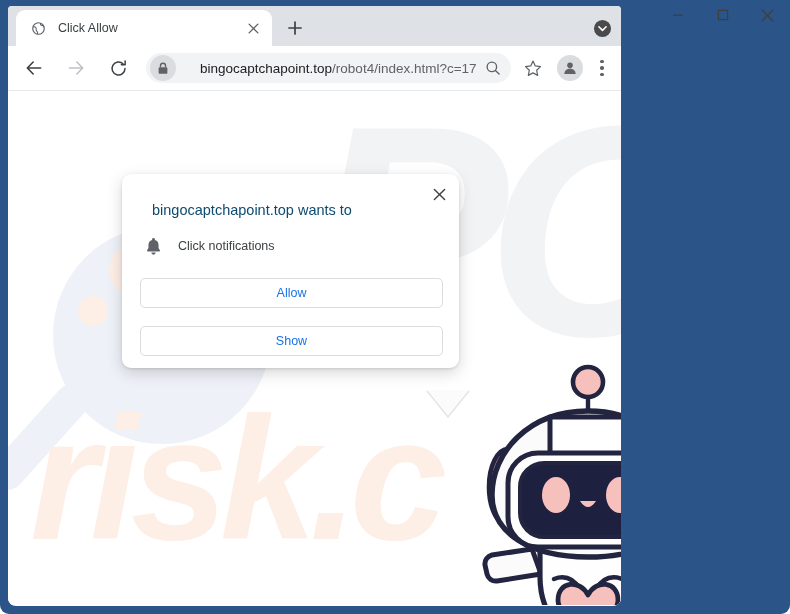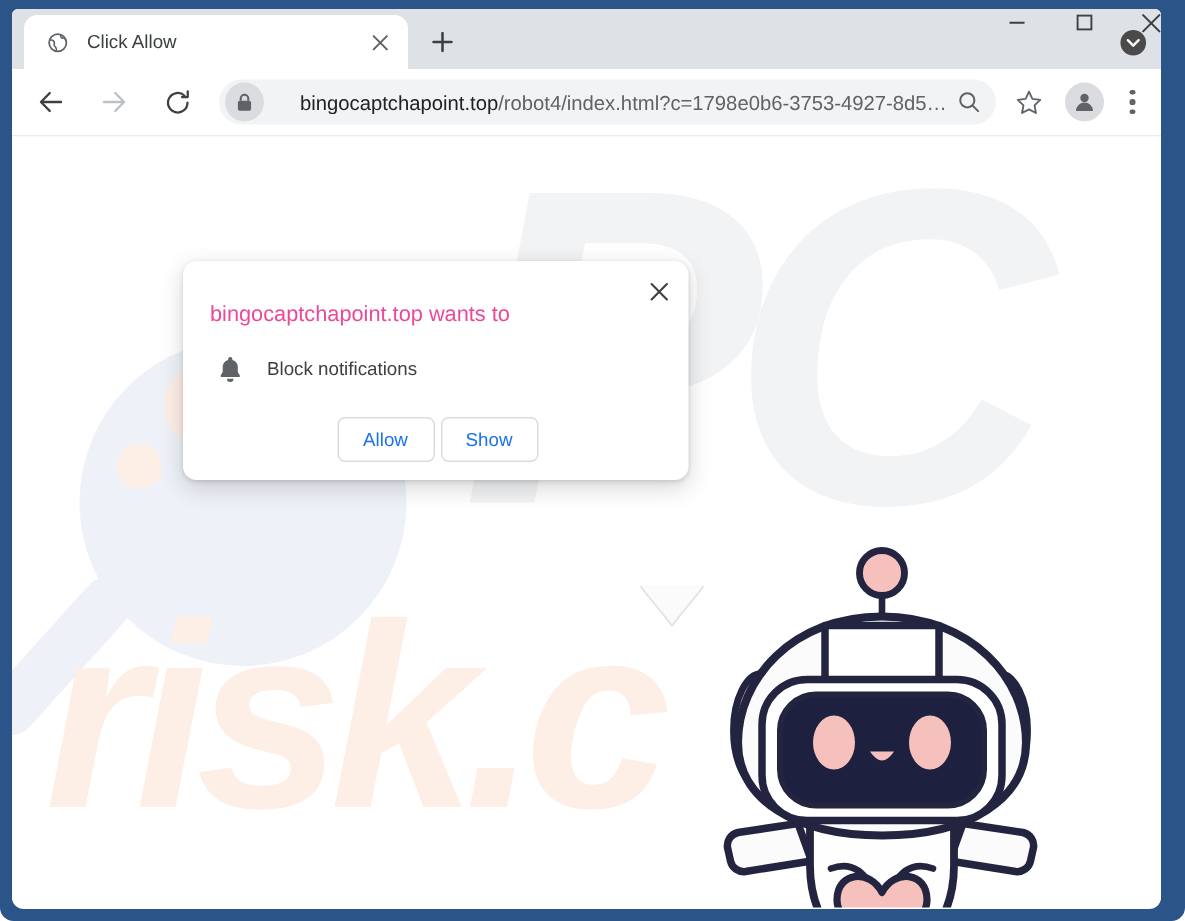--- a/index.html
+++ b/index.html
@@ -17,21 +17,21 @@
     position: relative;
     width: 790px;
     height: 614px;
     background: #2b5489;
     padding: 6px 8px 8px 8px;
     border-radius: 0 0 9px 9px;
   }
 
   .window-inner {
     position: relative;
-    width: 766px;
+    width: 613px;
     height: 600px;
     background: #ffffff;
     border-radius: 4px 4px 8px 8px;
     overflow: hidden;
   }
 
   
   .tabstrip {
     position: relative;
     height: 40px;
@@ -321,24 +321,25 @@
   .perm-close {
     position: absolute;
     top: 9px; right: 9px;
     width: 22px; height: 22px;
     display: flex; align-items: center; justify-content: center;
     color: #5f6368;
   }
 
   .perm-title {
     font-size: 14.5px;
-    color: #ec4899;
+    color: #0c4a6e;
     padding-top: 11px;
     padding-right: 24px;
     line-height: 1.3;
+    margin-left: 12px;
   }
 
   .perm-row {
     display: flex;
     align-items: center;
     margin-top: 15px;
     padding-left: 2px;
   }
   .perm-bell {
     width: 22px; height: 22px;
@@ -347,23 +348,24 @@
     color: #5f6368;
     margin-right: 14px;
   }
   .perm-row-label {
     font-size: 12.5px;
     color: #3c4043;
   }
 
   .perm-actions {
     display: flex;
-    justify-content: center;
-    gap: 4px;
+    justify-content: space-between;
+    gap: 18px;
     margin-top: 21px;
+    flex-direction: column;
   }
   .perm-btn {
     min-width: 65px;
     height: 30px;
     border: 1px solid #dadce0;
     border-radius: 5px;
     background: #ffffff;
     color: #1a73e8;
     font-size: 12.5px;
     font-family: "Liberation Sans", sans-serif;
@@ -536,21 +538,21 @@
 
         <div class="perm-title">bingocaptchapoint.top wants to</div>
 
         <div class="perm-row">
           <span class="perm-bell">
             <svg width="17" height="18" viewBox="0 0 18 20" fill="#5f6368">
               <path d="M9 1.2 a1.6 1.6 0 0 1 1.6 1.6 v0.6 a5.6 5.6 0 0 1 4 5.4 v3.4 l1.5 2.6 a0.8 0.8 0 0 1 -0.7 1.2 H2.6 a0.8 0.8 0 0 1 -0.7 -1.2 L3.4 12.2 V8.8 a5.6 5.6 0 0 1 4 -5.4 V2.8 A1.6 1.6 0 0 1 9 1.2 z"></path>
               <path d="M6.6 17.2 h4.8 a2.4 2.4 0 0 1 -4.8 0 z"></path>
             </svg>
           </span>
-          <span class="perm-row-label">Block notifications</span>
+          <span class="perm-row-label">Click notifications</span>
         </div>
 
         <div class="perm-actions">
           <button class="perm-btn">Allow</button>
           <button class="perm-btn">Show</button>
         </div>
       </div>
 
     </div>
   </div>

